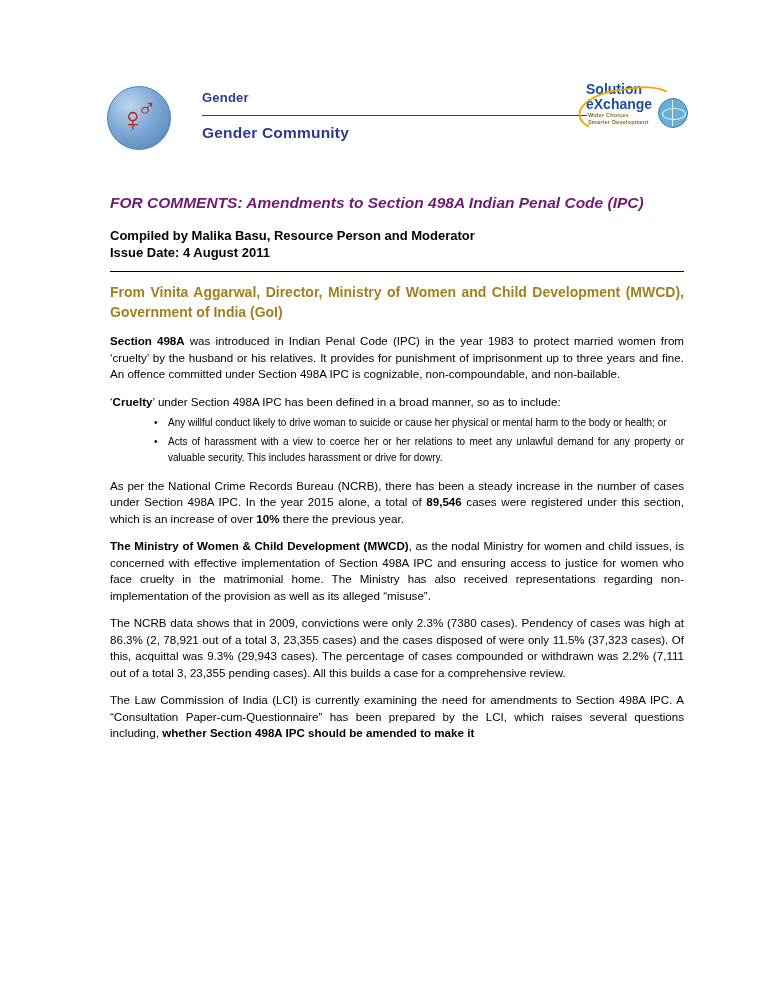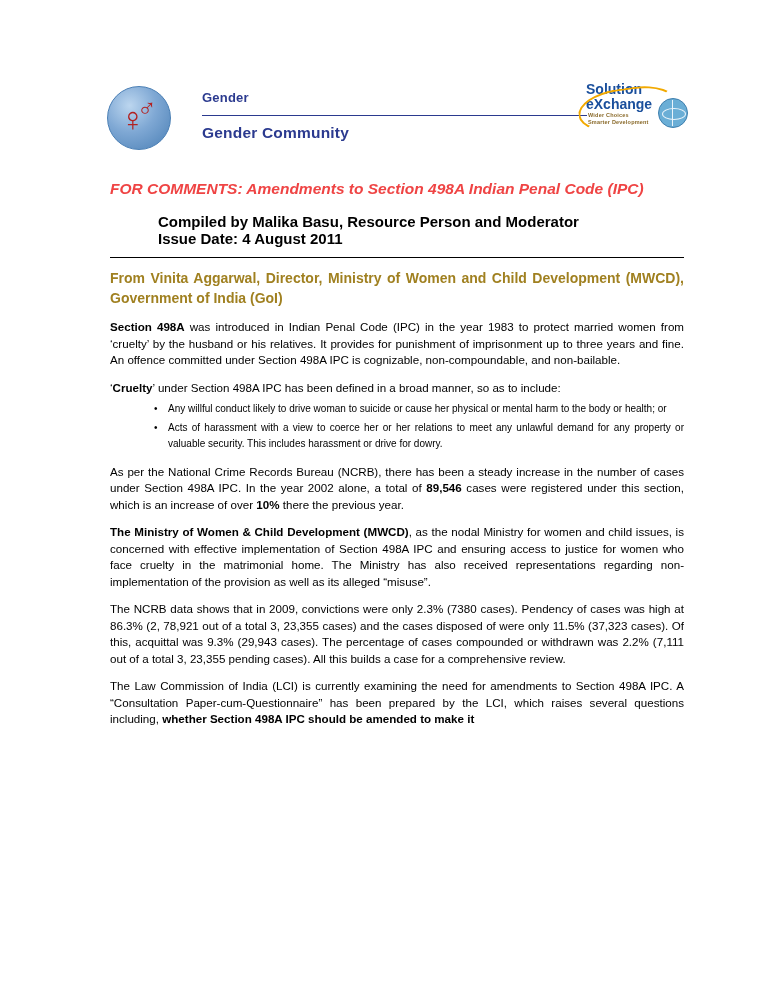--- a/index.html
+++ b/index.html
@@ -161,30 +161,30 @@
     font-size: 19px;
     font-weight: bold;
     color: #a08020;
     line-height: 25px;
     margin-top: 16px;
   }
   .doc-subtitle {
     font-size: 15.5px;
     font-weight: bold;
     font-style: italic;
-    color: #ef4444;
+    color: #701a75;
     line-height: 21px;
+    margin-top: 14px;
   }
   .meta {
     margin-top: 14px;
-    font-size: 15px;
+    font-size: 13px;
     font-weight: bold;
     color: #000;
     line-height: 17px;
-    margin-left: 48px;
   }
   .hr-main {
     margin: 10px 0 0 0;
     border: 0;
     border-top: 1px solid #000;
   }
   .from-line {
     margin-top: 10px;
     font-size: 14px;
     font-weight: bold;
@@ -268,21 +268,21 @@
 
   <p class="body"><b>Section 498A</b><span> was introduced in Indian Penal Code (IPC) in the year 1983 to protect married women from ‘cruelty’ by the husband or his relatives. It provides for punishment of imprisonment up to three years and fine.  An offence committed under Section 498A IPC is cognizable, non-compoundable, and non-bailable.</span></p>
 
   <p class="body"><span>‘</span><b>Cruelty</b><span>’ under Section 498A IPC has been defined in a broad manner, so as to include:</span></p>
 
   <ul class="bullets">
     <li>Any willful conduct likely to drive woman to suicide or cause her physical or mental harm to the body or health; or</li>
     <li>Acts of harassment with a view to coerce her or her relations to meet any unlawful demand for any property or valuable security. This includes harassment or drive for dowry.</li>
   </ul>
 
-  <p class="body"><span>As per the National Crime Records Bureau (NCRB), there has been a steady increase in the number of cases under Section 498A IPC. In the year 2002 alone, a total of </span><b>89,546</b><span> cases were registered under this section, which is an increase of over </span><b>10%</b><span> there the previous year.</span></p>
+  <p class="body"><span>As per the National Crime Records Bureau (NCRB), there has been a steady increase in the number of cases under Section 498A IPC. In the year 2015 alone, a total of </span><b>89,546</b><span> cases were registered under this section, which is an increase of over </span><b>10%</b><span> there the previous year.</span></p>
 
   <p class="body"><b>The Ministry of Women &amp; Child Development (MWCD)</b><span>, as the nodal Ministry for women and child issues, is concerned with effective implementation of Section 498A IPC and ensuring access to justice for women who face cruelty in the matrimonial home. The Ministry has also received representations regarding non-implementation of the provision as well as its alleged “misuse”.</span></p>
 
   <p class="body">The NCRB data shows that in 2009, convictions were only 2.3% (7380 cases). Pendency of cases was high at 86.3% (2, 78,921 out of a total 3, 23,355 cases) and the cases disposed of were only 11.5% (37,323 cases). Of this, acquittal was 9.3% (29,943 cases). The percentage of cases compounded or withdrawn was 2.2% (7,111 out of a total 3, 23,355 pending cases).  All this builds a case for a comprehensive review.</p>
 
   <p class="body"><span>The Law Commission of India (LCI) is currently examining the need for amendments to Section 498A IPC. A “Consultation Paper-cum-Questionnaire” has been prepared by the LCI, which raises several questions including, </span><b>whether Section 498A IPC should be amended to make it</b></p>
 
 </div>
 
 </body></html>

